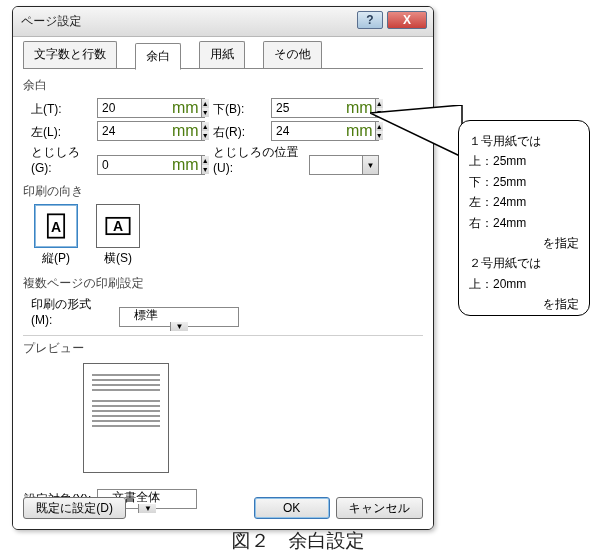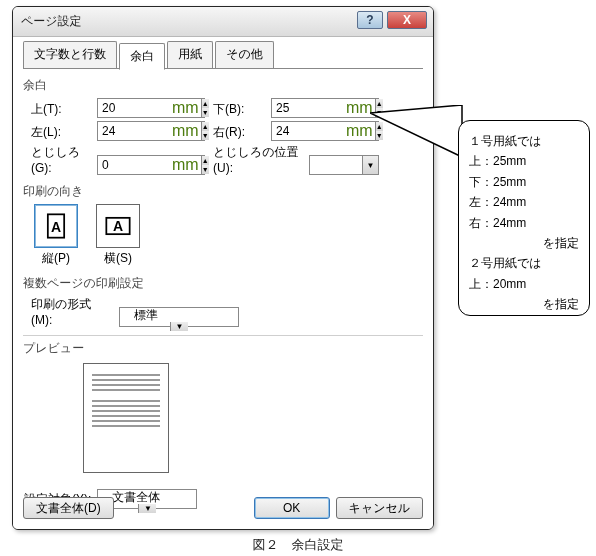--- a/index.html
+++ b/index.html
@@ -6,21 +6,21 @@
 body { margin: 0; padding: 0; background: #fff; }
 .wrap { position: relative; width: 596px; height: 556px; }
 .dialog { position: absolute; left: 12px; top: 6px; width: 422px; height: 524px; border: 1px solid #262626; border-radius: 6px; background: linear-gradient(#fafafa,#eee); box-shadow: 2px 2px 4px rgba(0,0,0,0.25); overflow: hidden; }
 .titlebar { height: 30px; background: linear-gradient(#f6f6f6,#dcdcdc); border-bottom: 1px solid #b8b8b8; position: relative; display: flex; align-items: center; padding: 0 8px; }
 .titlebar .title { font-size: 12px; color: #222; }
 .titlebar .ctrls { position: absolute; right: 6px; top: 4px; display: flex; gap: 4px; }
 .ctrlbtn { width: 26px; height: 18px; border: 1px solid #5a6f8e; border-radius: 2px; display: flex; align-items: center; justify-content: center; }
 .ctrlbtn.help { background: linear-gradient(#dbe9f4,#a9c6de); color: #2a3f5a; font-weight: bold; }
 .ctrlbtn.close { width: 40px; background: linear-gradient(#e78a83,#c9423c); color: #fff; font-weight: bold; }
 .body { padding: 4px 10px 10px 10px; background: #fff; height: calc(100% - 30px); }
-.tabs { display: flex; border-bottom: 1.5px solid #888; margin-bottom: 8px; }
+.tabs { display: flex; border-bottom: 1.5px solid #888; margin-bottom: 8px; gap: 16px; }
 .tab { padding: 4px 10px; border: 1.5px solid #888; border-bottom: none; margin-right: 2px; background: #f3f3f3; border-radius: 2px 2px 0 0; cursor: pointer; }
 .tab.active { background: #fff; position: relative; top: 1.5px; border-bottom: 1.5px solid #fff; }
 .group { margin-bottom: 8px; }
 .group > .glabel { color: #444; margin-bottom: 4px; }
 .row { display: flex; align-items: flex-end; margin-bottom: 3px; gap: 8px; }
 .lbl { width: 66px; padding-left: 8px; }
 .lbl2 { width: 50px; }
 .spin { display: flex; align-items: center; width: 108px; height: 20px; border: 1px solid #888; background: #fff; }
 .spin input { border: none; width: 74px; height: 18px; padding: 0 4px; font-size: 12px; outline: none; }
 .spin .unit { font-size: 16px; color: #4d7c0f; padding-right: 2px; }
@@ -40,21 +40,21 @@
 .previewbox { width: 86px; height: 110px; border: 1.5px solid #666; margin: 6px 0 6px 60px; background: #fff; padding: 10px 8px; }
 .previewbox .ln { height: 2px; background: #999; margin-bottom: 3px; }
 .footer-row { position: absolute; bottom: 10px; left: 10px; right: 10px; display: flex; align-items: center; }
 .btn { height: 22px; padding: 0 12px; border: 1px solid #707070; border-radius: 3px; background: linear-gradient(#f6f6f6,#ddd); cursor: pointer; }
 .btn.ok { border: 1px solid #3a78b8; box-shadow: 0 0 0 1px #8fc2e8 inset; }
 .apply-row { display: flex; align-items: center; gap: 6px; margin-top: 16px; }
 .apply-row .lbl3 { padding-left: 1px; }
 .callout { position: absolute; right: 6px; top: 120px; width: 150px; height: 200px; }
 .bubble { position: absolute; right: 0; top: 0; width: 132px; height: 196px; border: 1.5px solid #000; border-radius: 12px; background: #fff; padding: 10px 10px; line-height: 1.7; font-size: 13px; }
 .callout-line { position: absolute; }
-.caption { position: absolute; left: 0; right: 0; bottom: 2px; text-align: center; font-size: 13px; color: #222; }
+.caption { position: absolute; left: 0; right: 0; bottom: 2px; text-align: center; font-size: 19px; color: #222; }
 .hr-like { height: 1px; background: #cfcfcf; margin: 4px 0; }
 </style>
 </head>
 <body>
 
 <div class="wrap">
 
 <div class="dialog">
   <div class="titlebar">
     <span class="title">ページ設定</span>
@@ -189,21 +189,21 @@
 
     <div class="apply-row">
       <span class="lbl3">設定対象(Y):</span>
       <div class="combo" style="width:100px">
         <input style="width: 78px;" value="文書全体">
         <div class="dd">▼</div>
       </div>
     </div>
 
     <div class="footer-row">
-      <button class="btn">文書全体(D)</button>
+      <button class="btn">既定に設定(D)</button>
       <div style="flex:1"></div>
       <button class="btn ok" style="width:76px;margin-right:6px">OK</button>
       <button class="btn">キャンセル</button>
     </div>
   </div>
 </div>
 
 <svg class="callout-line" style="left:370px;top:105px" width="110" height="60">
   <polygon points="0,8 92,0 92,52" fill="#fff" stroke="#000" stroke-width="1.5"></polygon>
 </svg>

